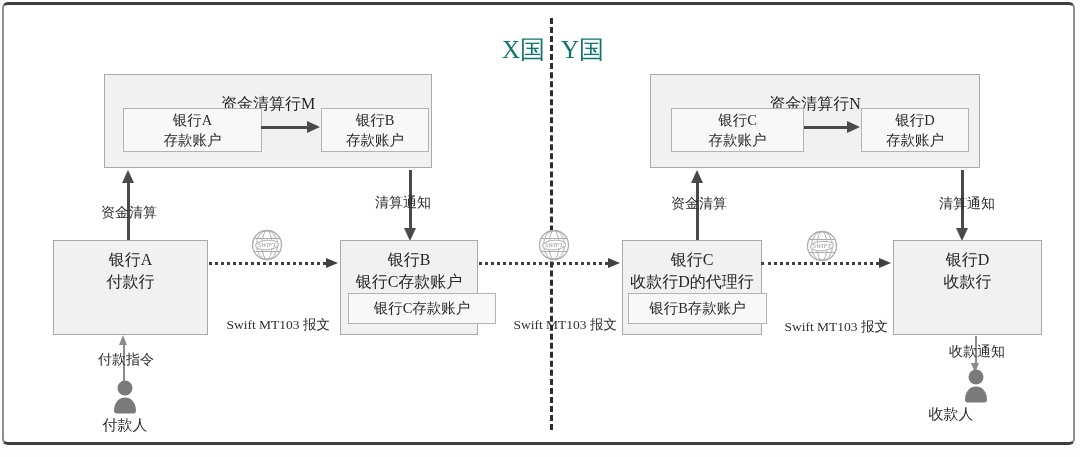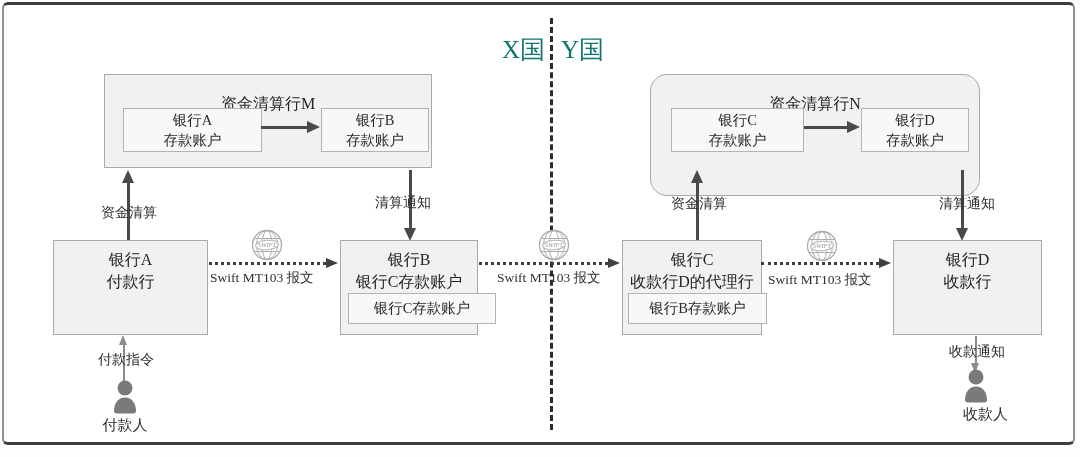--- a/index.html
+++ b/index.html
@@ -37,21 +37,21 @@
   .vline{position:absolute;width:3px;background:#4a4a4a;}
   .thin-vline{position:absolute;width:2px;background:#8c8c8c;}
   .tri-right{position:absolute;width:0;height:0;border-top:6.5px solid transparent;border-bottom:6.5px solid transparent;border-left:13px solid #4a4a4a;}
   .tri-up{position:absolute;width:0;height:0;border-left:6px solid transparent;border-right:6px solid transparent;border-bottom:13px solid #4a4a4a;}
   .tri-down{position:absolute;width:0;height:0;border-left:6px solid transparent;border-right:6px solid transparent;border-top:13px solid #4a4a4a;}
   .tri-up-sm{position:absolute;width:0;height:0;border-left:4.5px solid transparent;border-right:4.5px solid transparent;border-bottom:10px solid #8c8c8c;}
   .tri-down-sm{position:absolute;width:0;height:0;border-left:4.5px solid transparent;border-right:4.5px solid transparent;border-top:10px solid #8c8c8c;}
   .dotted{position:absolute;height:0;border-top:3px dotted #3f3f3f;}
   .tri-right-dot{position:absolute;width:0;height:0;border-top:5.5px solid transparent;border-bottom:5.5px solid transparent;border-left:12px solid #3f3f3f;}
   .lbl{position:absolute;font-size:14px;color:#2b2b2b;white-space:nowrap;}
-  .swift-lbl{position:absolute;font-size:13.5px;color:#2f2f2f;white-space:nowrap;text-align:left;width:120px;}
+  .swift-lbl{position:absolute;font-size:13.5px;color:#2f2f2f;white-space:nowrap;text-align:right;width:120px;margin-top:47px;}
   .actor-lbl{position:absolute;font-size:15px;color:#2b2b2b;width:58px;text-align:center;white-space:nowrap;}
   .svg-abs{position:absolute;}
 </style>
 </head>
 <body>
 
 <div id="stage">
   <div class="frame"></div>
 
   <div class="divider"></div>
@@ -65,21 +65,21 @@
       <div>存款账户</div>
     </div>
     <div class="inner-box acct2" style="left:216px;top:33px;width:108px;height:44px;">
       <div>银行B</div>
       <div>存款账户</div>
     </div>
   </div>
   <div class="hline" style="left:261px;top:126px;width:47px;"></div>
   <div class="tri-right" style="left:307px;top:121px;"></div>
 
-  <div class="box" style="left:650px;top:74px;width:330px;height:122px;border-radius:17px;">
+  <div class="box" style="left:650px;top:74px;width:330px;height:94px;">
     <div class="box-title clearing-title">资金清算行N</div>
     <div class="inner-box acct2" style="left:20px;top:33px;width:133px;height:44px;">
       <div>银行C</div>
       <div>存款账户</div>
     </div>
     <div class="inner-box acct2" style="left:210px;top:33px;width:108px;height:44px;">
       <div>银行D</div>
       <div>存款账户</div>
     </div>
   </div>
@@ -181,14 +181,14 @@
   </svg>
   <div class="actor-lbl" style="left:96px;top:416px;">付款人</div>
 
   <div class="thin-vline" style="left:975px;top:336px;height:28px;"></div>
   <div class="tri-down-sm" style="left:971px;top:363px;"></div>
   <div class="lbl" style="left:949px;top:343px;">收款通知</div>
   <svg class="svg-abs" style="left:962px;top:369px;" width="28" height="34" viewBox="0 0 28 34">
     <circle cx="14" cy="8" r="7.5" fill="#7a7a7a"></circle>
     <path d="M14,17.5 C21,17.5 25,23.5 25,31 C25,32.6 24,33.4 22.3,33.4 L5.7,33.4 C4,33.4 3,32.6 3,31 C3,23.5 7,17.5 14,17.5 Z" fill="#7a7a7a"></path>
   </svg>
-  <div class="actor-lbl" style="left:950px;top:405px;text-align:right;">收款人</div>
+  <div class="actor-lbl" style="left:922px;top:405px;">收款人</div>
 </div>
 
 </body></html>

